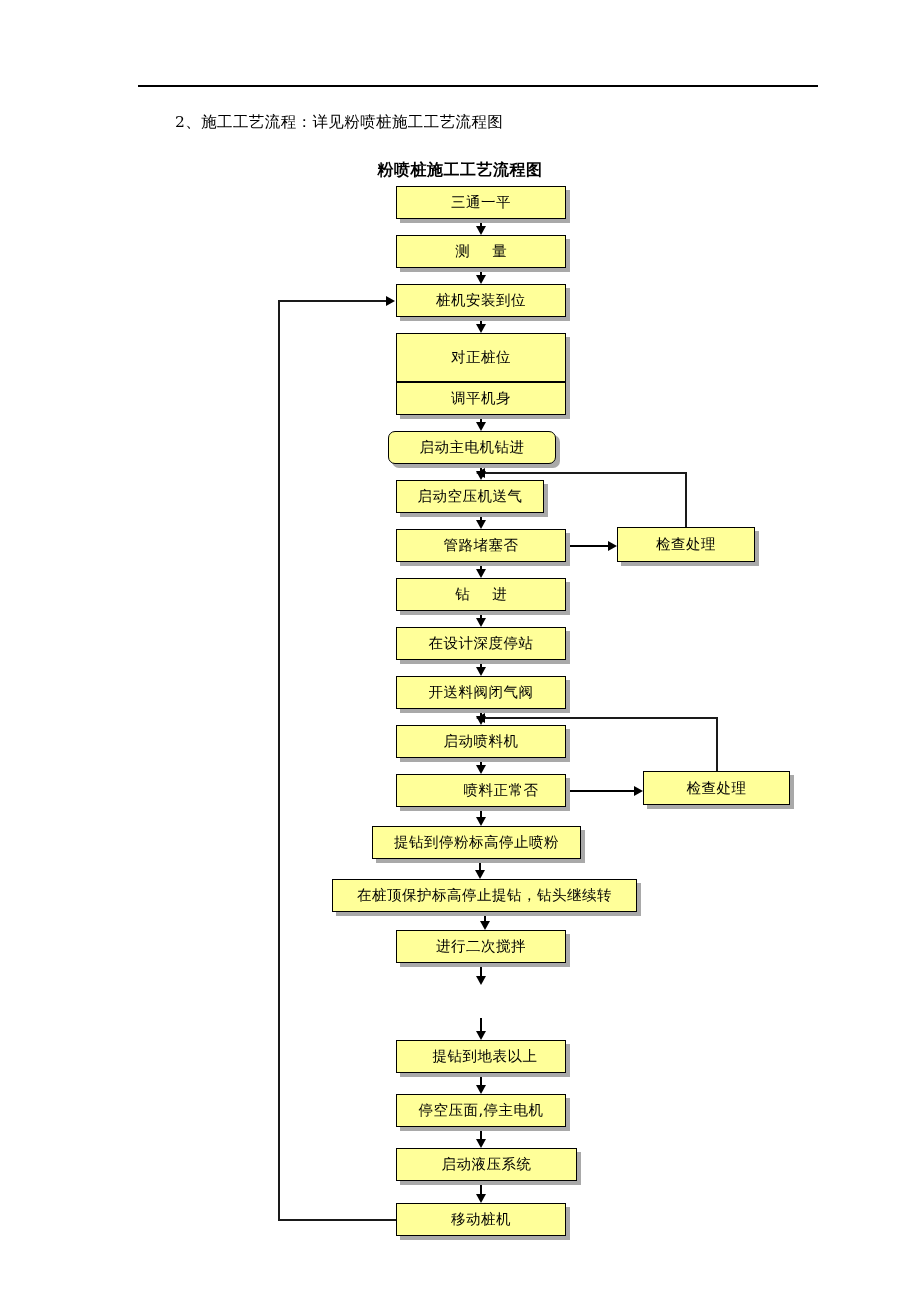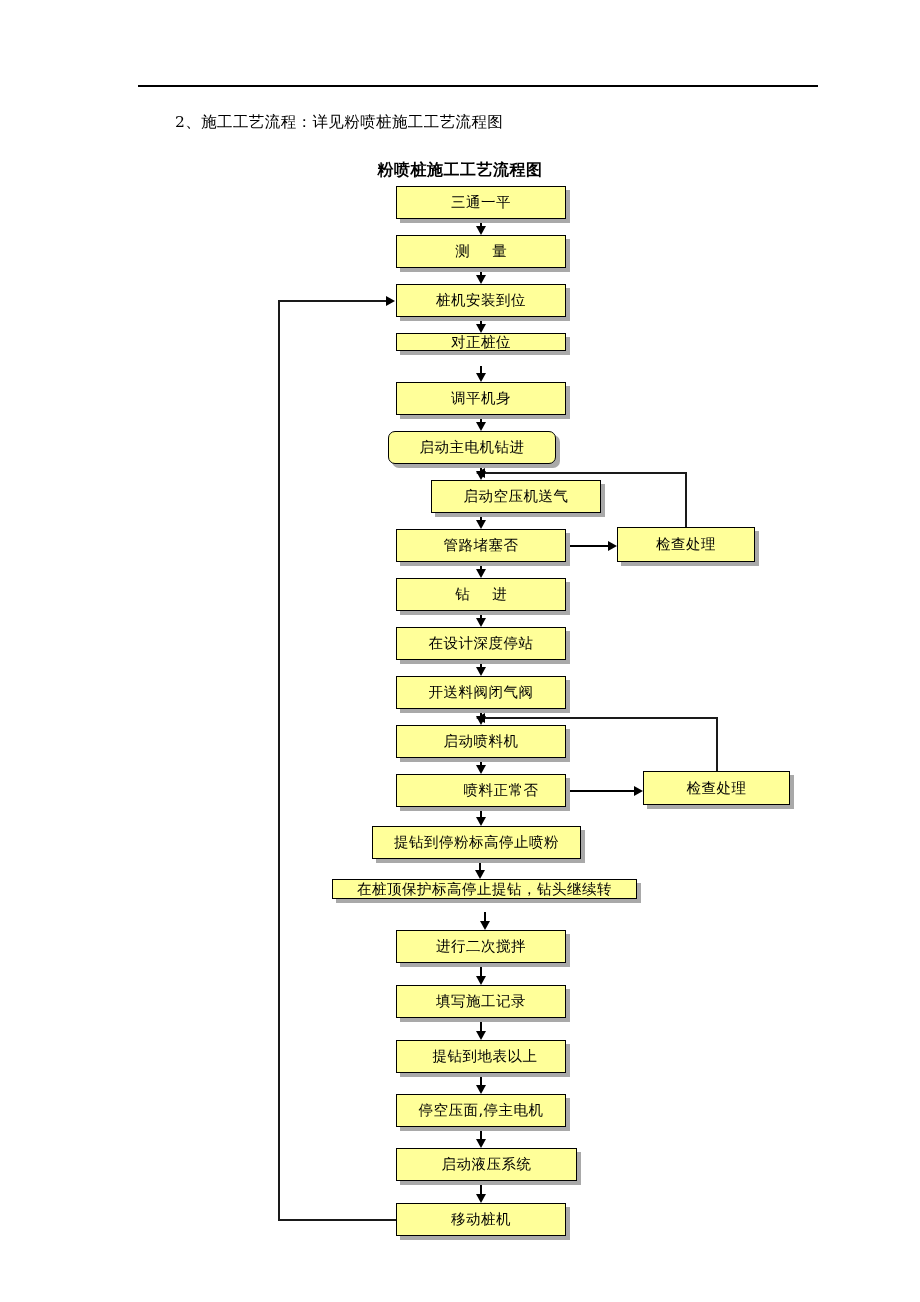--- a/index.html
+++ b/index.html
@@ -175,30 +175,30 @@
       <div class="arrow right" style="left: 386px; top: 296px;"></div>
       <div class="node" style="left: 396px; top: 186px; width: 170px; height: 33px;">
         <span>三通一平</span>
       </div>
       <div class="node spaced" style="left: 396px; top: 235px; width: 170px; height: 33px;">
         <span>测  量</span>
       </div>
       <div class="node" style="left: 396px; top: 284px; width: 170px; height: 33px;">
         <span>桩机安装到位</span>
       </div>
-      <div class="node" style="left: 396px; top: 333px; width: 170px; height: 18px;">
+      <div class="node" style="left: 396px; top: 333px; width: 170px; height: 49px;">
         <span>对正桩位</span>
       </div>
       <div class="node" style="left: 396px; top: 382px; width: 170px; height: 33px;">
         <span>调平机身</span>
       </div>
       <div class="node" style="left: 388px; top: 431px; width: 168px; height: 33px; border-radius: 7px;">
         <span>启动主电机钻进</span>
       </div>
-      <div class="node" style="left: 396px; top: 480px; width: 170px; height: 33px; margin-left: 35px;">
+      <div class="node" style="left: 396px; top: 480px; width: 148px; height: 33px;">
         <span>启动空压机送气</span>
       </div>
       <div class="node" style="left: 396px; top: 529px; width: 170px; height: 33px;">
         <span>管路堵塞否</span>
       </div>
       <div class="node spaced" style="left: 396px; top: 578px; width: 170px; height: 33px;">
         <span>钻  进</span>
       </div>
       <div class="node" style="left: 396px; top: 627px; width: 170px; height: 33px;">
         <span>在设计深度停站</span>
@@ -208,29 +208,26 @@
       </div>
       <div class="node" style="left: 396px; top: 725px; width: 170px; height: 33px;">
         <span>启动喷料机</span>
       </div>
       <div class="node" style="left: 396px; top: 774px; width: 170px; height: 33px; padding-left: 40px;">
         <span>喷料正常否</span>
       </div>
       <div class="node" style="left: 372px; top: 826px; width: 209px; height: 33px;">
         <span>提钻到停粉标高停止喷粉</span>
       </div>
-      <div class="node" style="left: 332px; top: 879px; width: 305px; height: 20px;">
+      <div class="node" style="left: 332px; top: 879px; width: 305px; height: 33px;">
         <span>在桩顶保护标高停止提钻，钻头继续转</span>
       </div>
       <div class="node" style="left: 396px; top: 930px; width: 170px; height: 33px;">
         <span>进行二次搅拌</span>
       </div>
-      <div class="node" style="left: 396px; top: 985px; width: 170px; height: 33px;">
-        <span>填写施工记录</span>
-      </div>
       <div class="node" style="left: 396px; top: 1040px; width: 170px; height: 33px; padding-left: 8px;">
         <span>提钻到地表以上</span>
       </div>
       <div class="node" style="left: 396px; top: 1094px; width: 170px; height: 33px;">
         <span>停空压面,停主电机</span>
       </div>
       <div class="node" style="left: 396px; top: 1148px; width: 181px; height: 33px;">
         <span>启动液压系统</span>
       </div>
       <div class="node" style="left: 396px; top: 1203px; width: 170px; height: 33px;">

